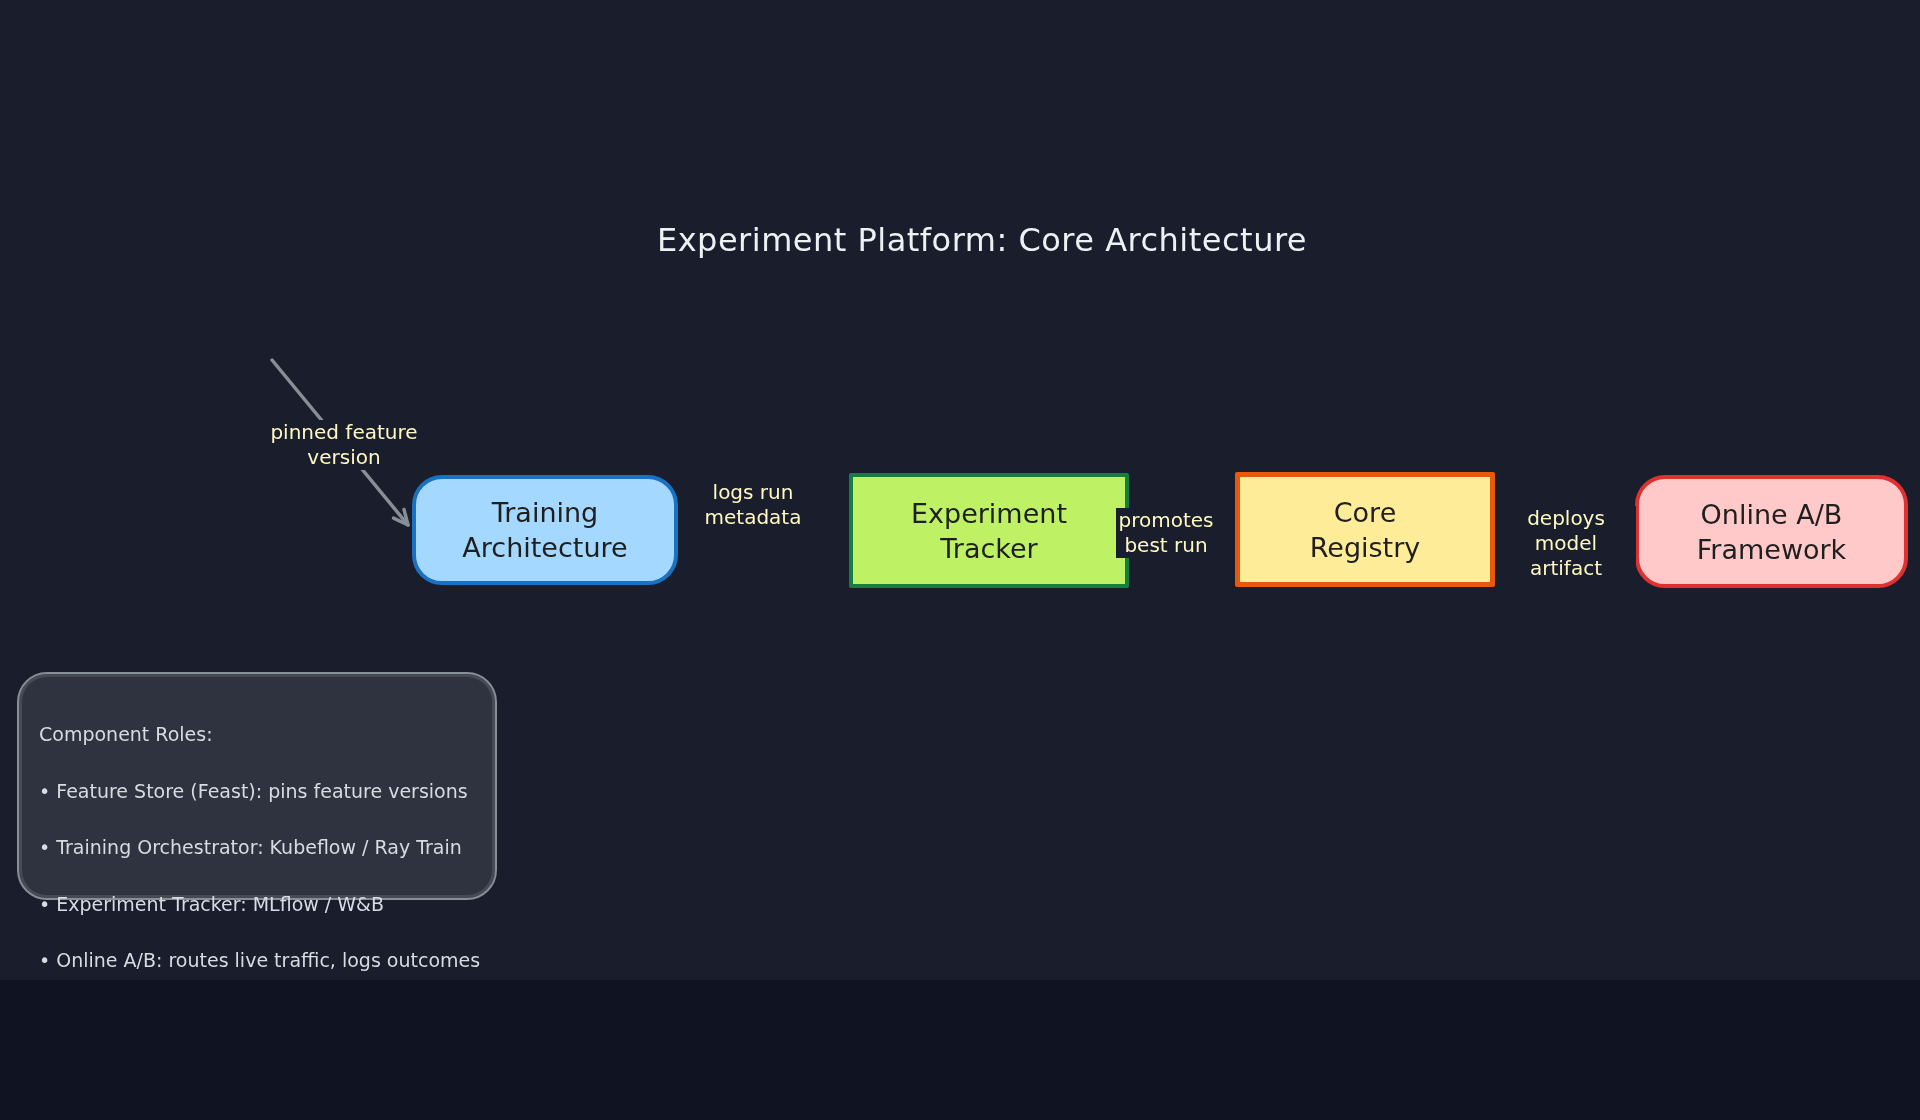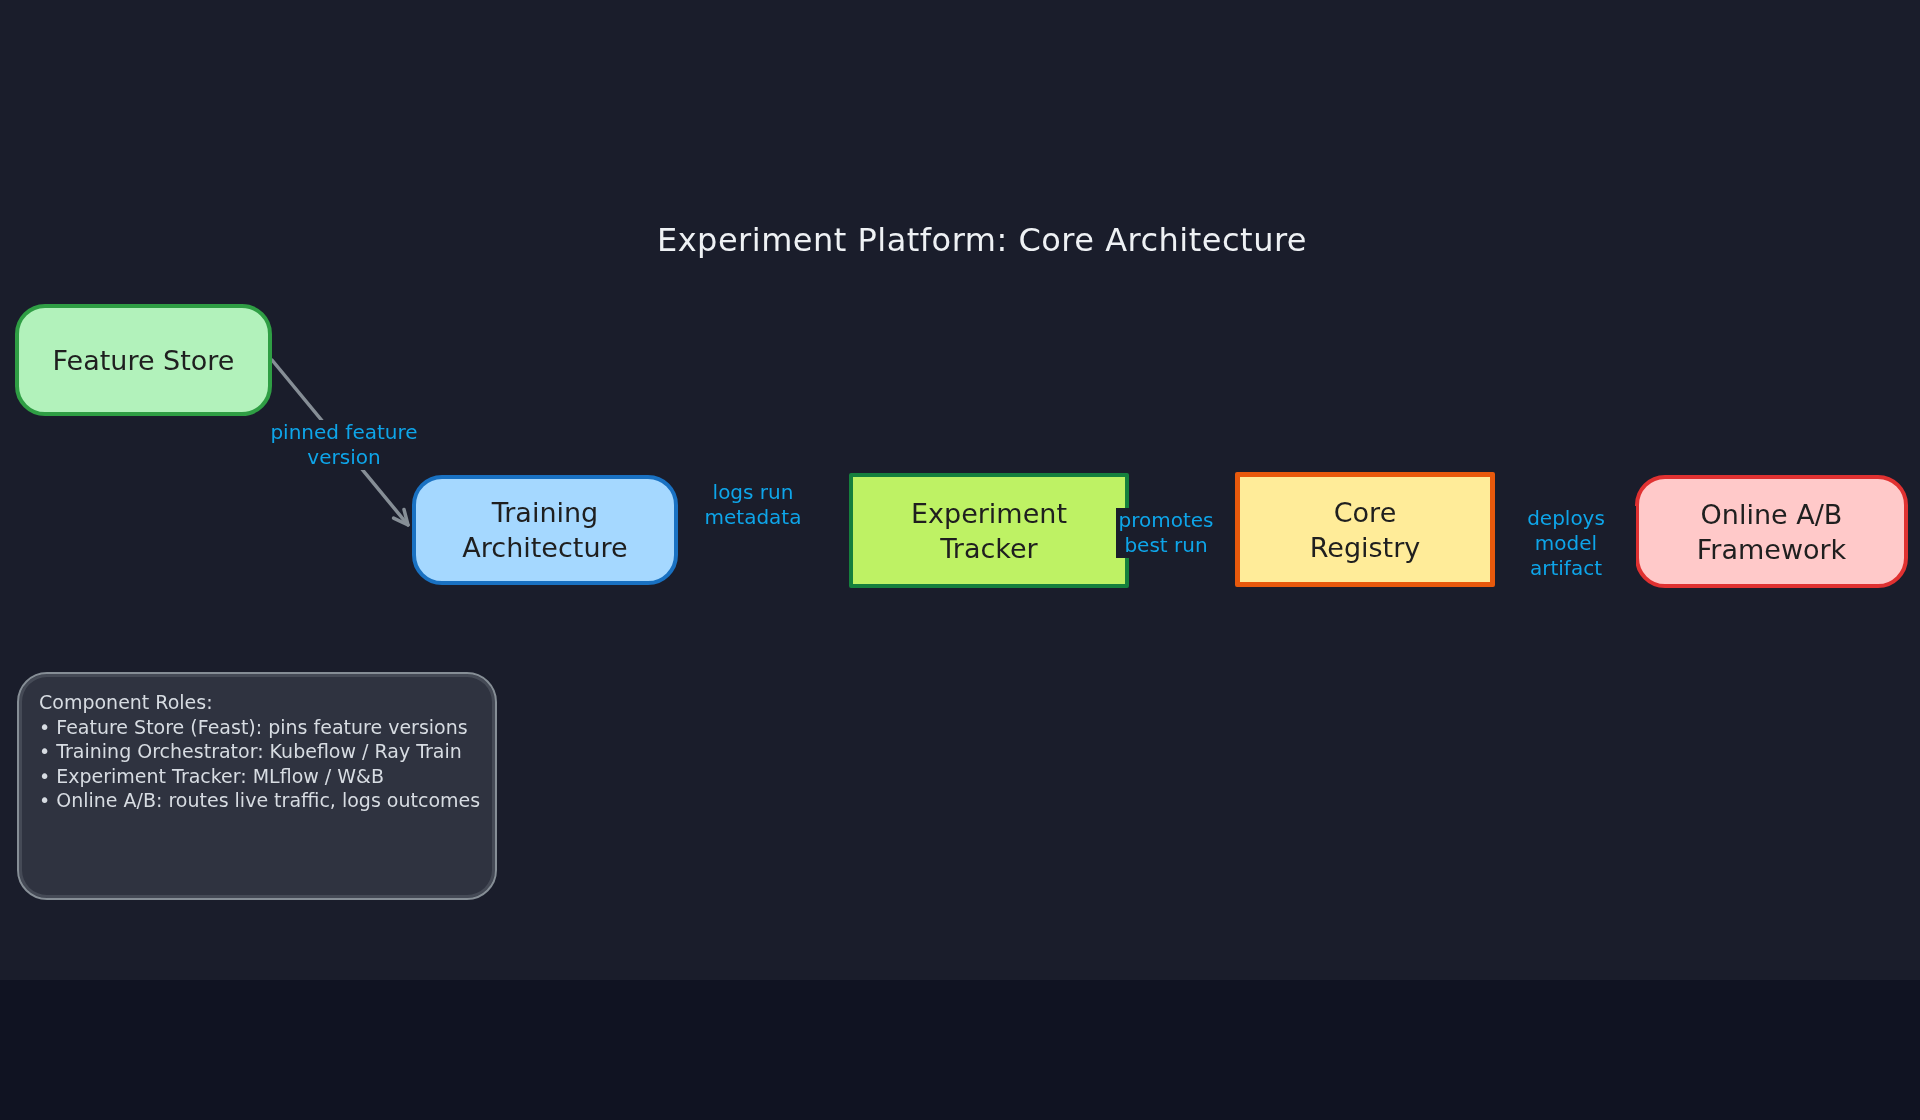--- a/index.html
+++ b/index.html
@@ -51,60 +51,55 @@
   }
   .node-online-ab-framework{
     left:1635px;top:475px;width:273px;height:113px;
     background:#ffc9c9;border:4px solid #e03131;border-radius:30px;
   }
   .edge-label{
     position:absolute;
     text-align:center;
     font-size:20px;
     line-height:25px;
-    color:#0ea5e9;
+    color:#fef9c3;
     background:#1a1d2b;
   }
   .edge-label .line{display:block;}
   .label-pinned{left:268px;top:420px;width:152px;}
   .label-logs{left:703px;top:480px;width:100px;}
   .label-promotes{left:1116px;top:508px;width:100px;}
   .label-deploys{left:1496px;top:506px;width:140px;}
   .note{
     position:absolute;
     left:17px;top:672px;width:480px;height:228px;
     box-sizing:border-box;
     background:rgba(134,142,150,0.20);
     border:2px solid #868e96;
     border-radius:30px;
     box-shadow:inset 0 0 0 3px rgba(134,142,150,0.25);
     padding:16px 12px 0 20px;
     color:#d7dce2;
     font-size:19px;
     line-height:24.5px;
   }
-  .note .note-line{white-space:nowrap;}
+  .note .note-line{white-space:nowrap;margin-top:32px;}
 </style>
 </head>
 <body>
 
 <div class="canvas">
 
   <div class="title">Experiment Platform: Core Architecture</div>
 
   <svg class="edge-layer">
     <line x1="272" y1="360" x2="408" y2="525" stroke="#868e96" stroke-width="3.5" stroke-linecap="round"></line>
     <polyline points="393.6,518.1 408,525 404,509.5" fill="none" stroke="#868e96" stroke-width="3.5" stroke-linecap="round" stroke-linejoin="round"></polyline>
   </svg>
 
-  <div class="node node-feature-store">
-    <div>
-      <span class="line">Feature Store</span>
-    </div>
-  </div>
 
   <div class="node node-training-orchestrator">
     <div>
       <span class="line">Training</span>
       <span class="line">Architecture</span>
     </div>
   </div>
 
   <div class="node node-experiment-tracker">
     <div>

